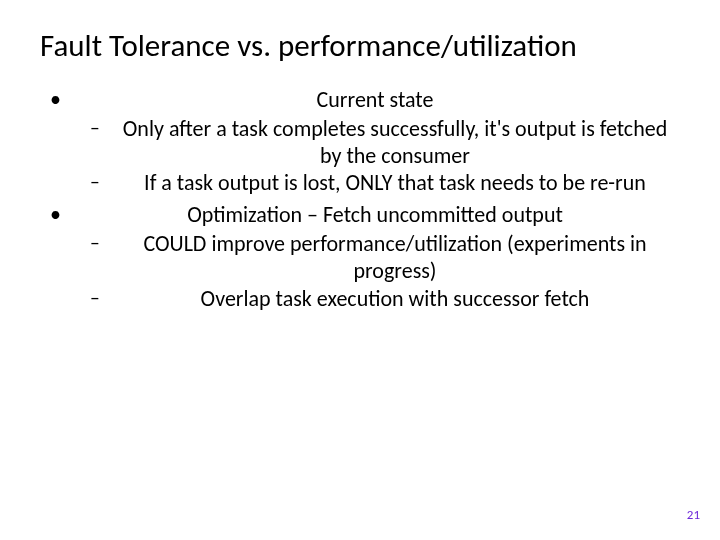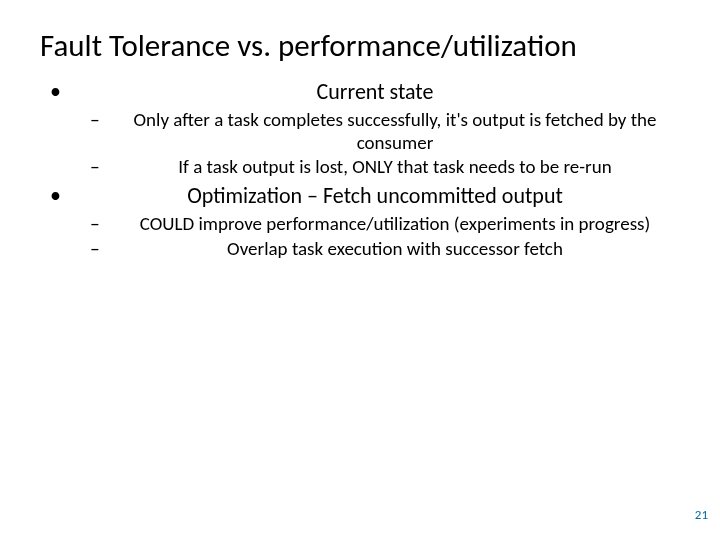--- a/index.html
+++ b/index.html
@@ -17,21 +17,21 @@
     width: 720px;
     height: 540px;
     position: relative;
     box-sizing: border-box;
     padding: 28px 40px 0 40px;
   }
   .title {
     font-size: 31px;
     font-weight: 400;
     text-align: left;
-    margin: 0 0 14px 0;
+    margin: 0 0 22px 0;
     letter-spacing: 0px;
     line-height: 1.15;
   }
   ul.level1 {
     list-style: none;
     padding: 0;
     margin: 0 0 0 4px;
     text-align: center;
   }
   ul.level1 > li {
@@ -49,40 +49,40 @@
     font-size: 22px;
   }
   ul.level2 {
     list-style: none;
     padding: 0;
     margin: 2px 0 4px 18px;
   }
   ul.level2 > li {
     position: relative;
     padding-left: 22px;
-    font-size: 19px;
+    font-size: 22px;
     line-height: 1.22;
     margin-bottom: 1px;
   }
   ul.level2 > li::before {
     content: "–";
     position: absolute;
     left: 2px;
     top: 0;
     font-size: 19.5px;
   }
   .emph {
     font-weight: 400;
   }
   .pagenum {
     position: absolute;
-    right: 12px;
+    right: 20px;
     bottom: 18px;
     font-size: 13px;
-    color: #0369a1;
+    color: #6d28d9;
     margin-left: 7px;
   }
 </style>
 </head>
 <body>
 
 <div class="slide">
 
   <h1 class="title">Fault Tolerance vs. performance/utilization</h1>
 

